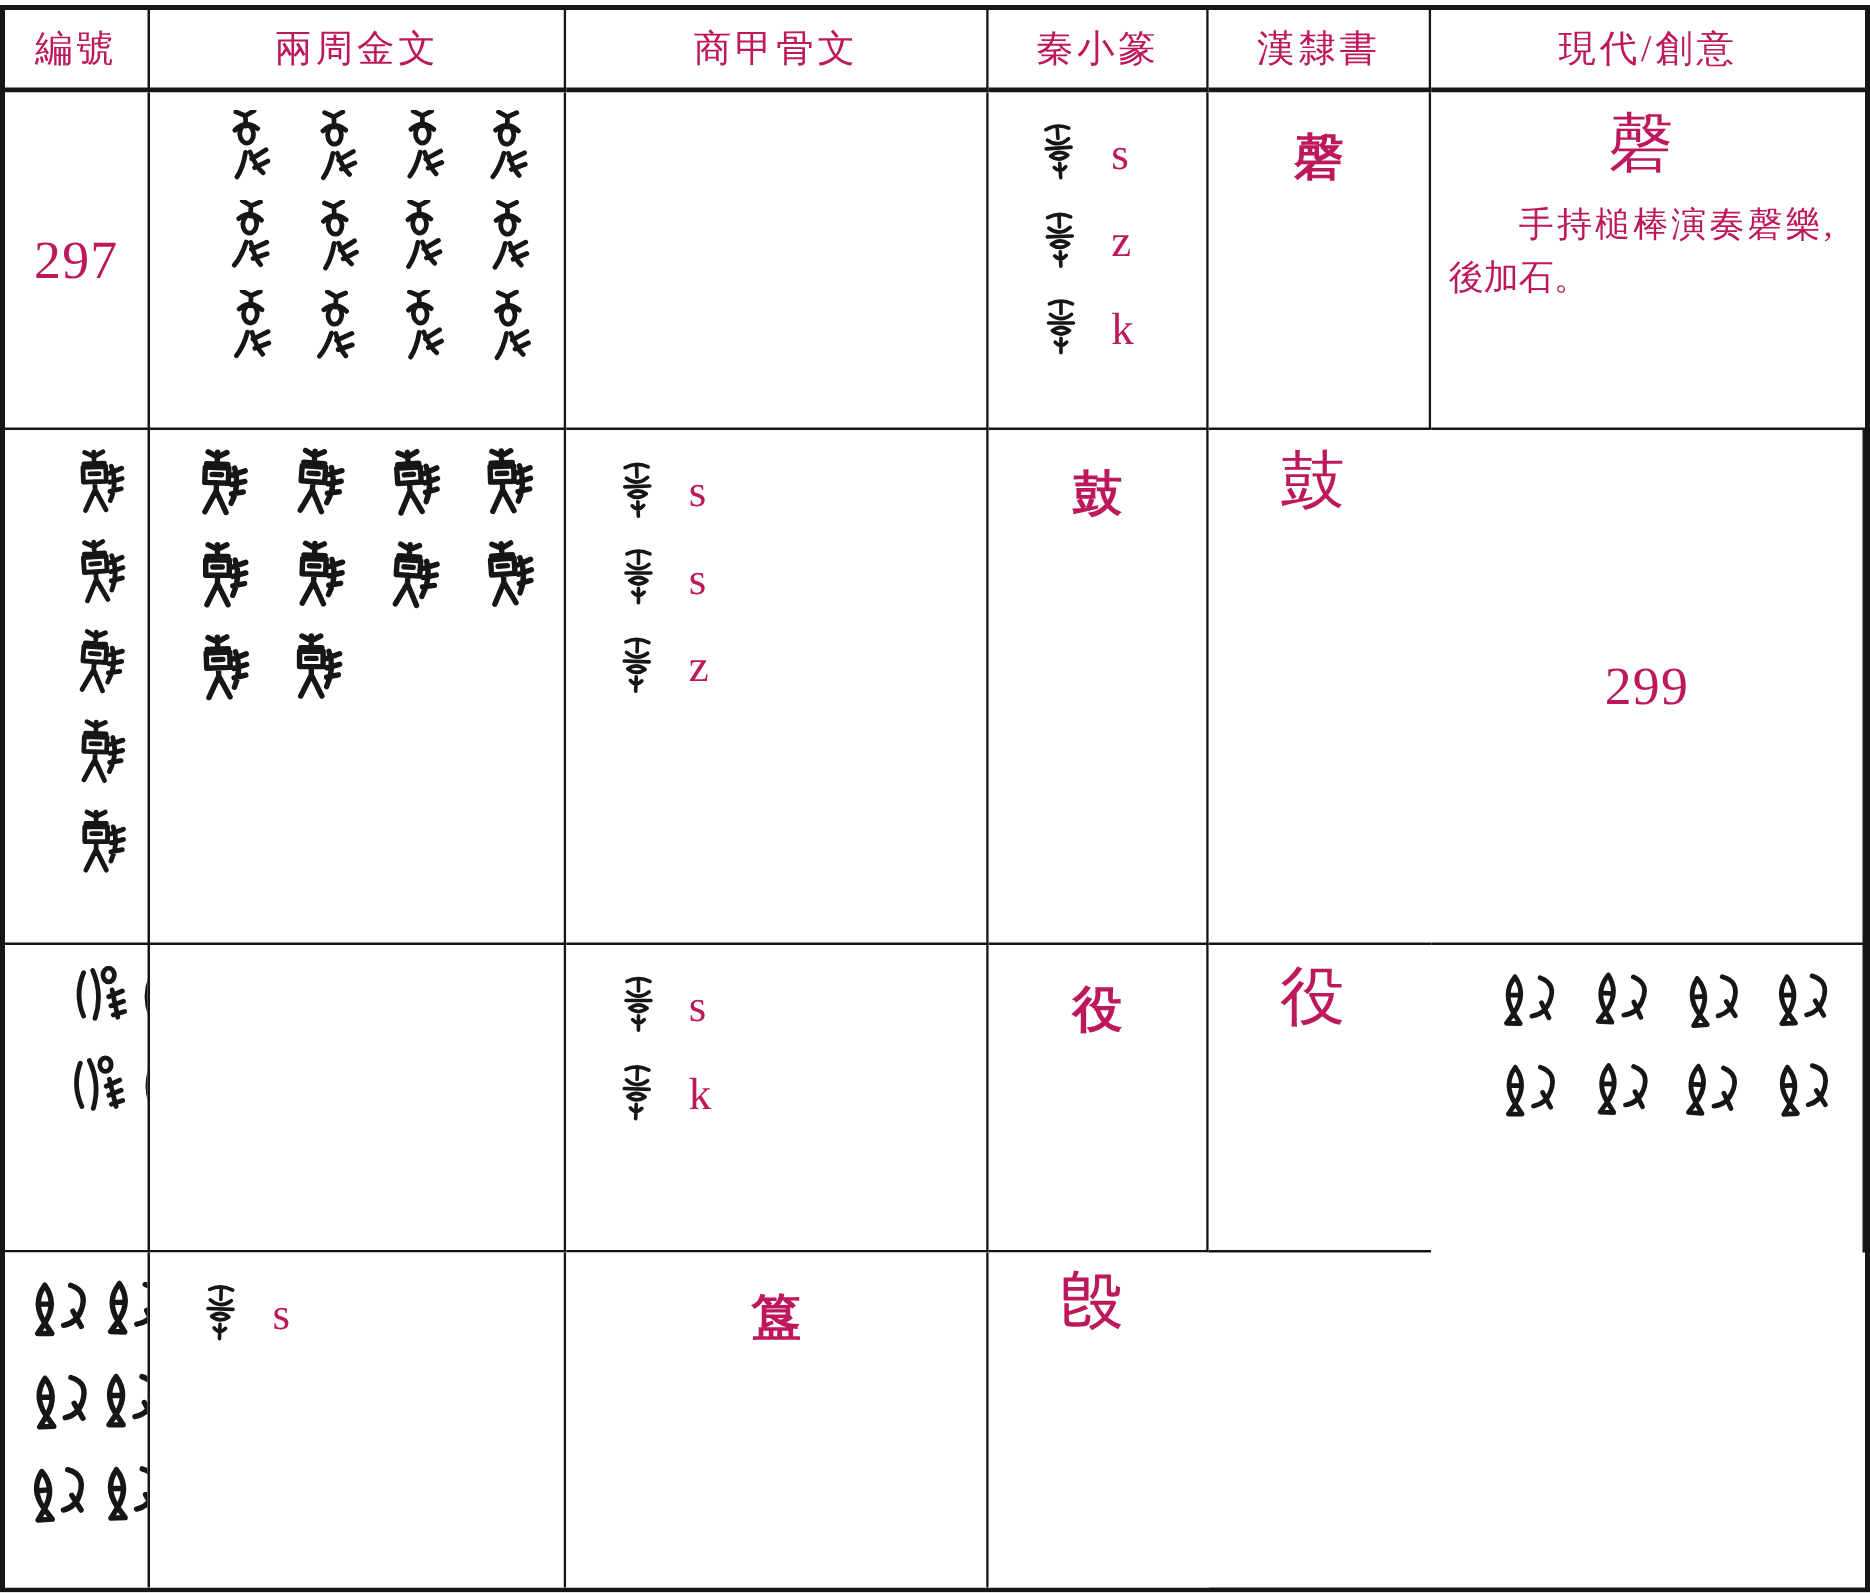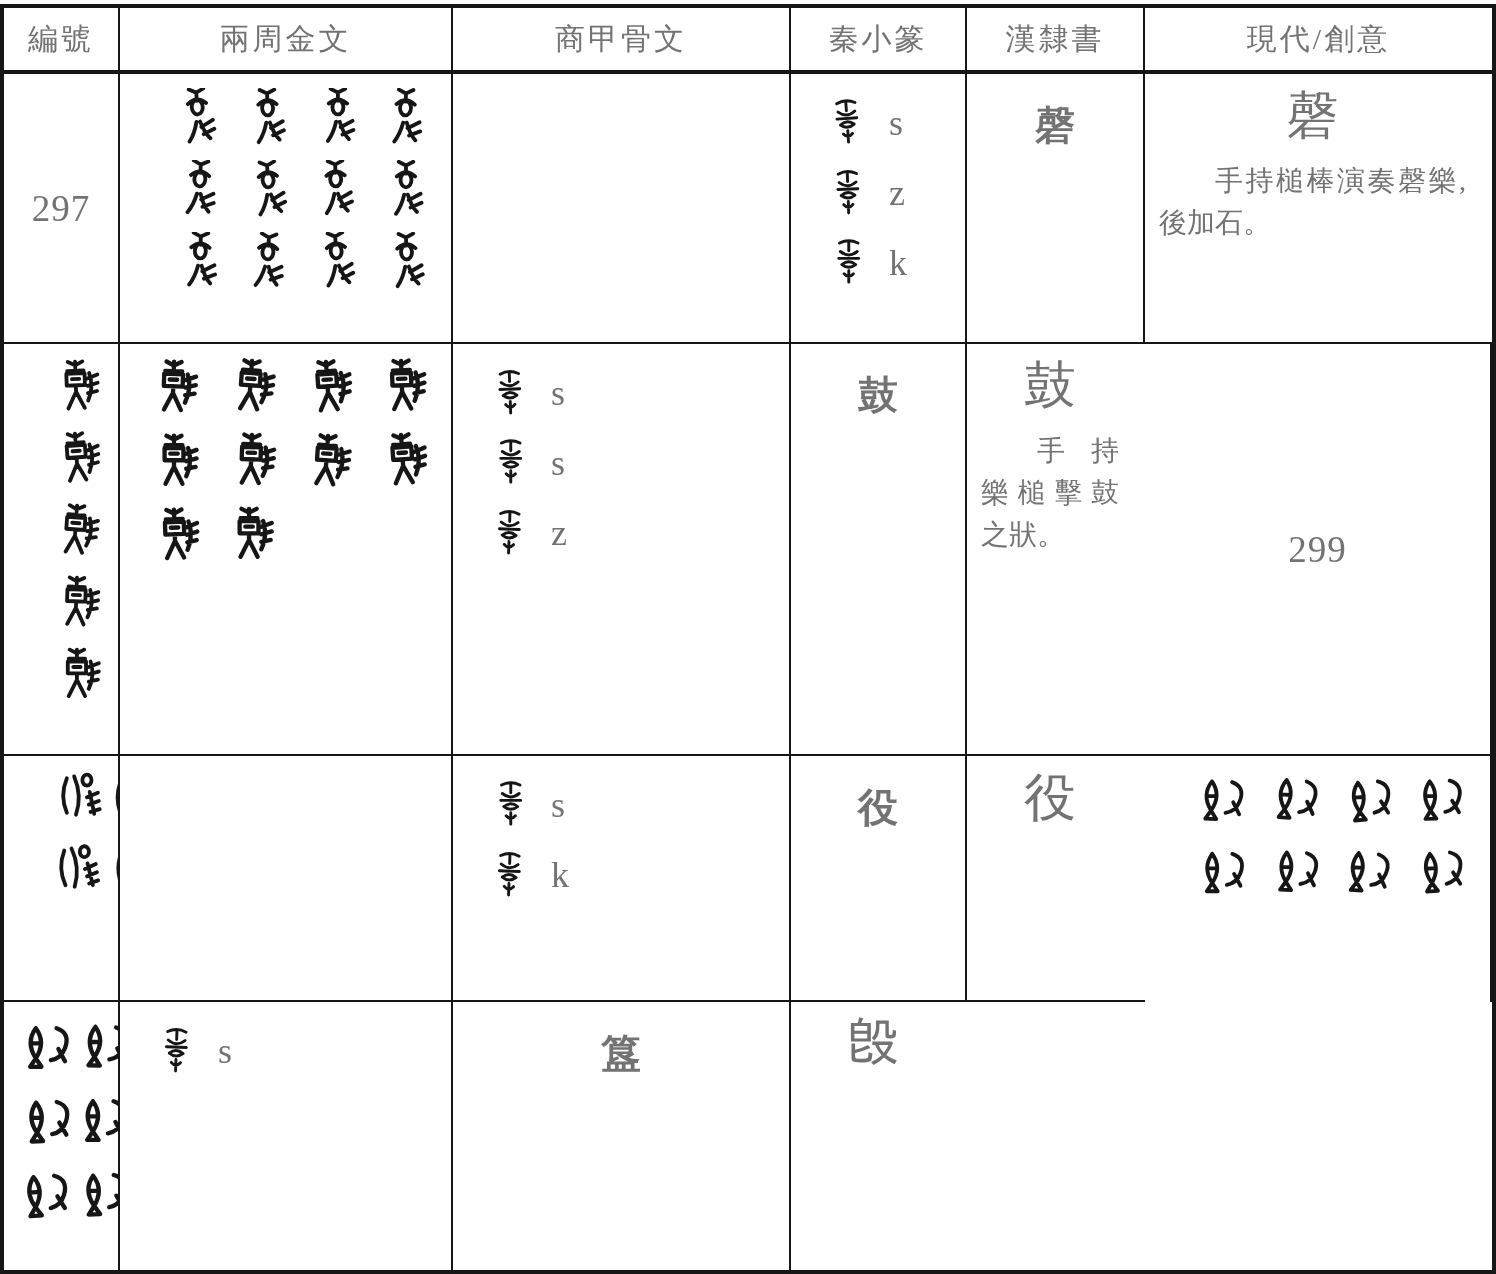--- a/index.html
+++ b/index.html
@@ -1,37 +1,37 @@
 <!DOCTYPE html>
 <html><head>
 <meta charset="utf-8">
 <style>
   html,body{margin:0;padding:0;background:#ffffff;}
   .page{
     position:relative;width:1496px;height:1274px;background:#ffffff;
-    font-family:"Liberation Serif","DejaVu Serif",serif;color:#737373;overflow:hidden;
+    font-family:"Liberation Serif","DejaVu Serif",serif;color:#be185d;overflow:hidden;
   }
   .tbl{
     position:absolute;left:0;top:4px;width:1496px;box-sizing:border-box;
     display:grid;
     grid-template-columns:116px 333px 338px 176px 178px 347px;
     grid-template-rows:66px 270px 412px 246px 268px;
     border:4px solid #161616;background:#ffffff;
   }
   .cell{
     box-sizing:border-box;border-right:2px solid #161616;border-bottom:2px solid #161616;
     background:#ffffff;position:relative;overflow:hidden;
   }
   .cell.last-col{border-right:none;}
   .cell.bottom-row{border-bottom:none;}
   .header-cell{
     border-bottom:4px solid #161616;display:flex;align-items:center;justify-content:center;
     font-size:30px;letter-spacing:3px;white-space:nowrap;
   }
-  .id-cell{display:flex;align-items:center;justify-content:center;font-size:37px;letter-spacing:1px;}
+  .id-cell{display:flex;align-items:center;justify-content:center;font-size:43px;letter-spacing:1px;}
   .glyph-grid{
     display:grid;grid-template-columns:repeat(4,1fr);justify-items:center;
     row-gap:10px;padding:14px 10px 6px 44px;
   }
   .glyph-grid.bronze{padding-left:16px;}
   .seal-stack{padding:20px 0 0 34px;}
   .seal-entry{display:flex;align-items:center;gap:18px;margin-bottom:12px;}
   .seal-source-label{font-size:36px;line-height:1;}
   .clerical-cell{padding-top:24px;text-align:center;}
   .clerical-char{font-size:40px;font-weight:bold;letter-spacing:0;}
@@ -333,21 +333,20 @@
                 <path d="M18 8 q12 -6 24 0 M30 8 v10 M19 19 q11 9 22 0 M17 28 h26 M21 36 q9 -7 18 0 q-9 7 -18 0 M24 48 q6 7 12 0 M30 44 v15"></path>
               </g>
             </svg>
             <span class="seal-source-label">z</span>
           </div>
         </div>
       </div>
       <div class="cell clerical-cell"><span class="clerical-char">鼓</span></div>
       <div class="cell modern-cell last-col">
         <div class="modern-char">鼓</div>
-        <div class="modern-gloss">手持樂槌擊鼓之狀。</div>
       </div>
       <div class="cell id-cell">
         <span>299</span>
       </div>
       <div class="cell">
         <div class="glyph-grid">
           <svg viewBox="0 0 60 68" width="56" height="62">
             <g fill="none" stroke="#161616" stroke-width="4.2" stroke-linecap="round" stroke-linejoin="round" transform="translate(1,0) rotate(0 30 34)">
               <path d="M19 9 q-8 19 0 38 M27 7 q9 21 2 42 M36 11 a5 6 0 1 0 10 0 a5 6 0 1 0 -10 0 M44 24 l5 24 M41 30 l12 -5 M43 38 l11 -4 M45 46 l10 -3"></path>
             </g>

